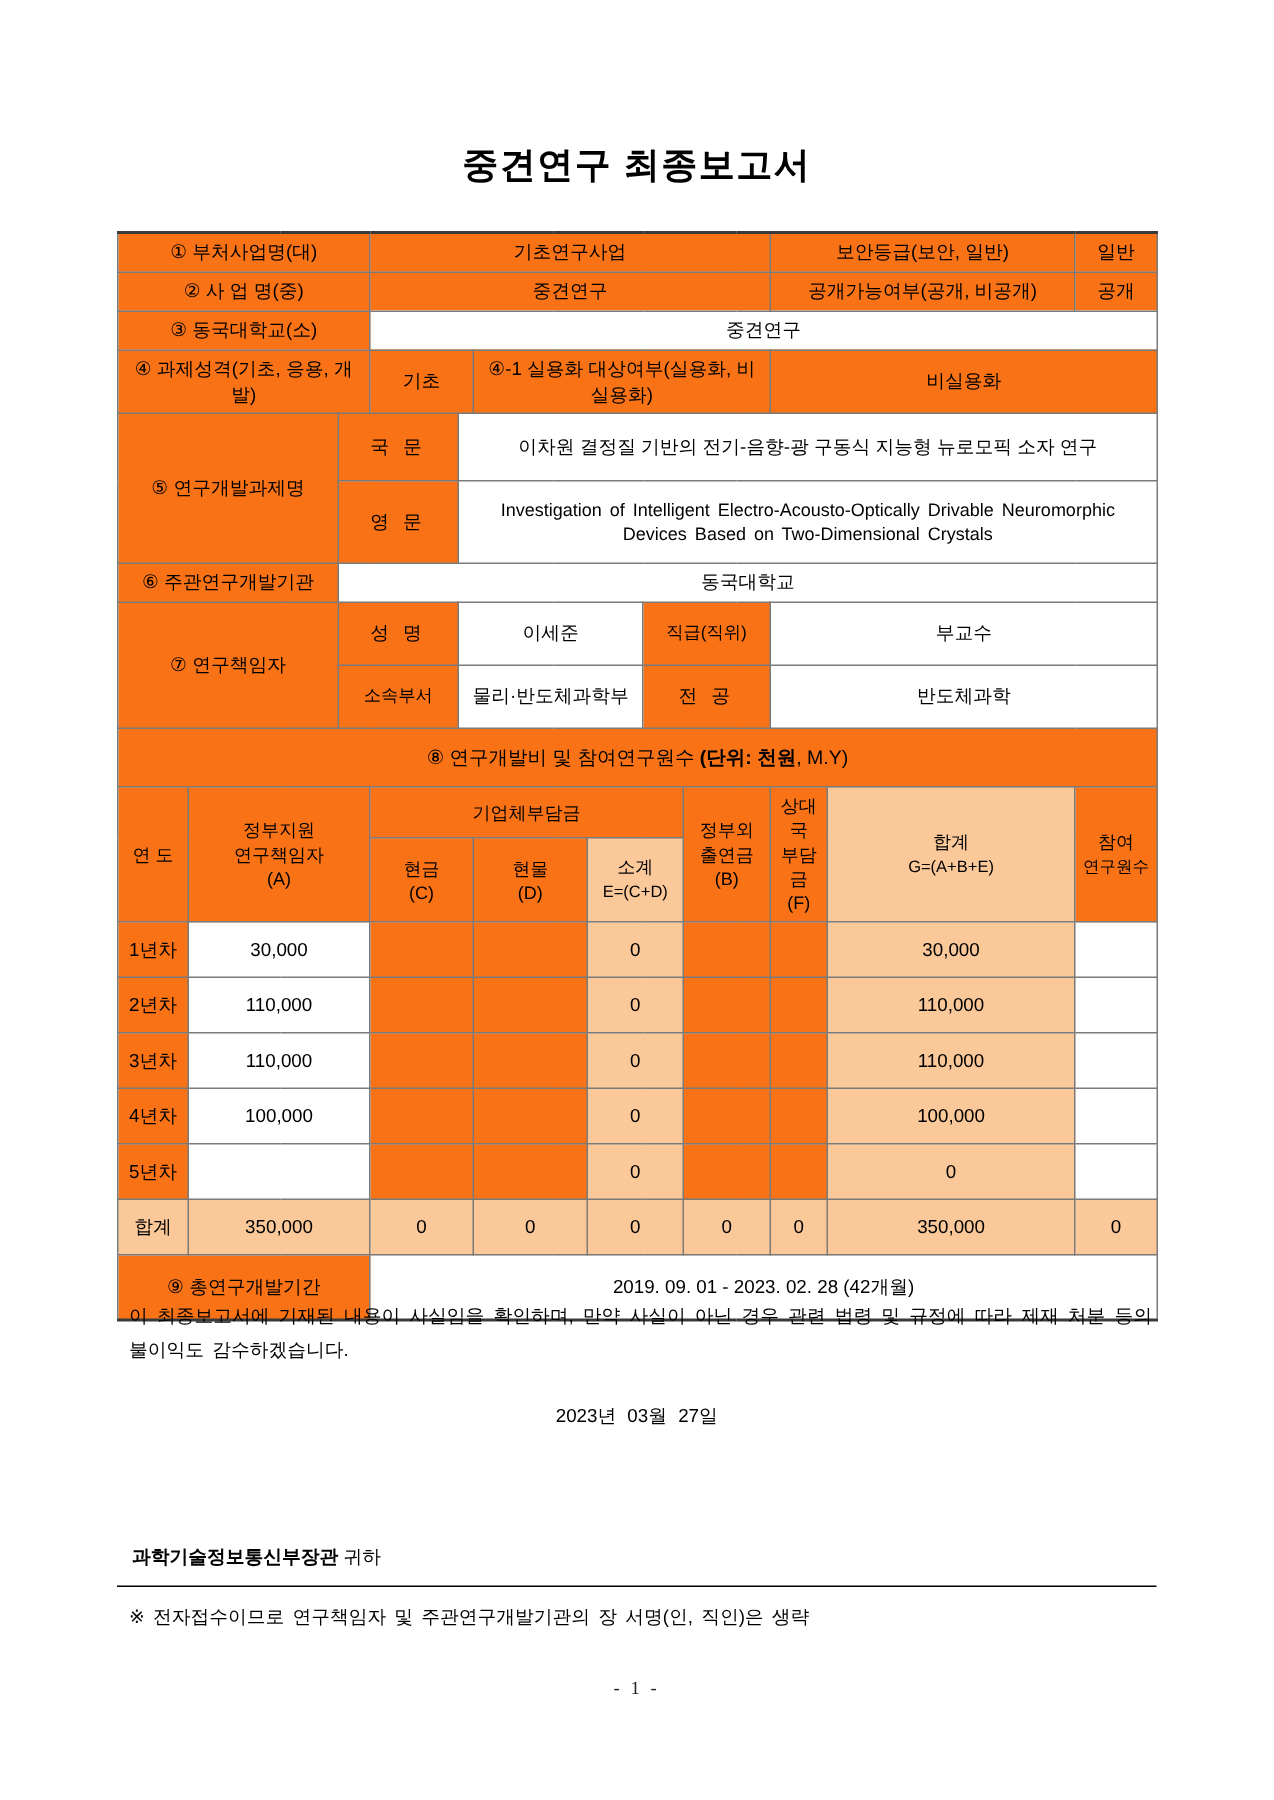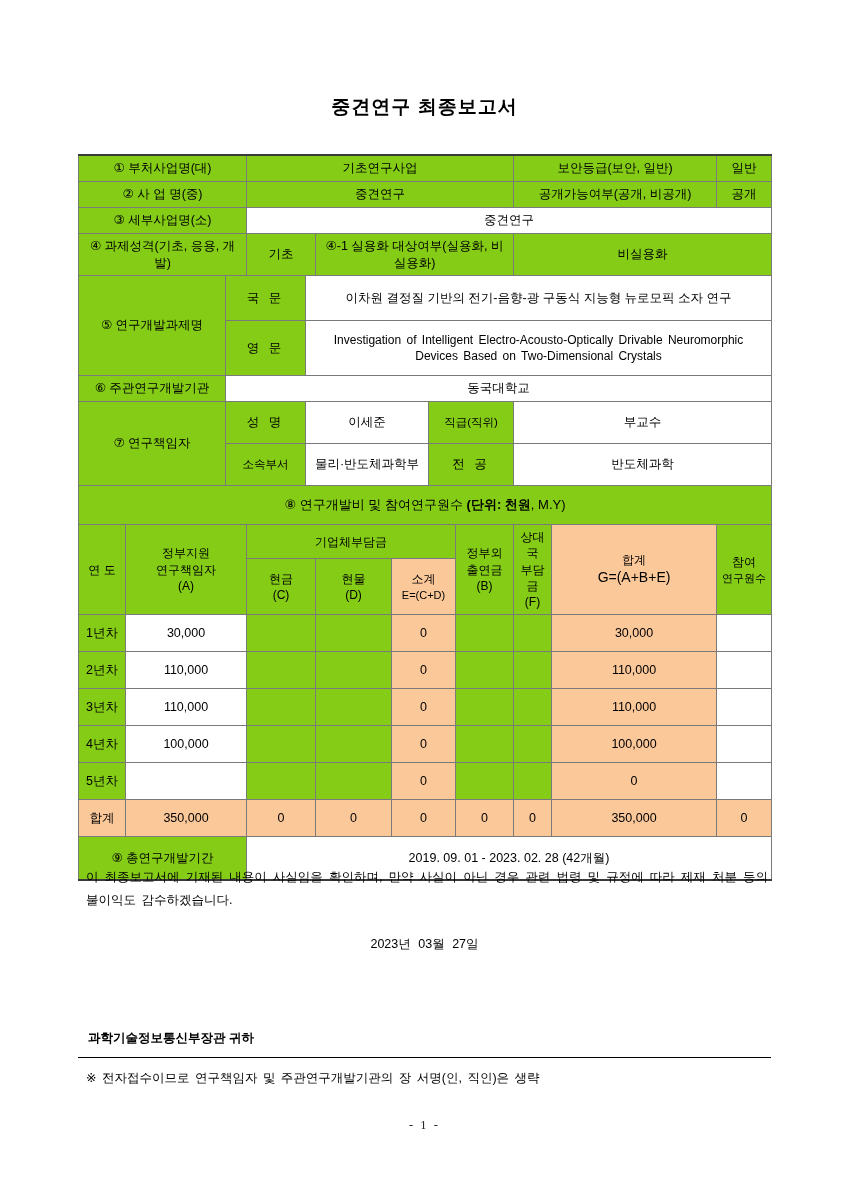--- a/index.html
+++ b/index.html
@@ -22,21 +22,21 @@
     height: 1200px;
   }
 
   
   .doc-title {
     position: absolute;
     left: 0;
     top: 94px;
     width: 849px;
     text-align: center;
-    font-size: 19px;
+    font-size: 24px;
     font-weight: bold;
     letter-spacing: 1px;
   }
 
   
   .main-table {
     position: absolute;
     left: 78px;
     top: 154px;
     width: 693px;
@@ -46,21 +46,21 @@
   }
   .main-table td {
     border: 1px solid #7a7a7a;
     padding: 4px 5px;
     vertical-align: middle;
     text-align: center;
     line-height: 1.35;
   }
   .main-table td.outer-top { border-top: 2px solid #3a3a3a; }
   .main-table td.outer-bot { border-bottom: 2px solid #3a3a3a; }
-  .gray { background: #84cc16; }
+  .gray { background: #f97316; }
   .white { background: #ffffff; }
   .orange { background: #fbc89a; }
   .lbl { text-align: left; padding-left: 10px; }
   .lbl-c { text-align: center; }
   .num { text-align: right; padding-right: 8px; }
   .spaced { letter-spacing: 3px; }
   .small { font-size: 11.5px; margin-top: 48px; }
   .eng { font-size: 12px; line-height: 1.45; word-spacing: 2px; }
   .nowrap { white-space: nowrap; }
 
@@ -106,21 +106,21 @@
     font-size: 12.5px;
     word-spacing: 2px;
   }
   .minister {
     position: absolute;
     left: 88px;
     top: 1030px;
     font-size: 12.5px;
     font-weight: bold;
   }
-  .minister .hon { font-weight: bold; }
+  .minister .hon { font-weight: normal; }
   .hr-line {
     position: absolute;
     left: 78px;
     top: 1057px;
     width: 693px;
     height: 0;
     border-top: 1.5px solid #000;
   }
   .note {
     position: absolute;
@@ -177,21 +177,21 @@
     </tr>
 
     <tr>
       <td class="gray lbl" colspan="4">② 사  업  명(중)</td>
       <td class="gray" colspan="8">중견연구</td>
       <td class="gray" colspan="3" style="border-left:1.6px solid #4a4a4a">공개가능여부(공개, 비공개)</td>
       <td class="gray">공개</td>
     </tr>
 
     <tr>
-      <td class="gray lbl" colspan="4">③ 세부사업명(소)</td>
+      <td class="gray lbl" colspan="4">③ 동국대학교(소)</td>
       <td class="white" colspan="12">중견연구</td>
     </tr>
 
     <tr>
       <td class="gray lbl" colspan="4">④ 과제성격(기초, 응용, 개발)</td>
       <td class="gray" colspan="2">기초</td>
       <td class="gray" colspan="6">④-1 실용화 대상여부(실용화, 비실용화)</td>
       <td class="gray" colspan="4">비실용화</td>
     </tr>
 
@@ -242,21 +242,21 @@
         <span>출연금</span><br>
         <span>(B)</span>
       </td>
       <td class="gray hdr-cell" colspan="2" rowspan="2">
         <span>상대국</span><br>
         <span>부담금</span><br>
         <span>(F)</span>
       </td>
       <td class="orange hdr-cell" rowspan="2">
         <span>합계</span><br>
-        <span style="font-size:14px">G=(A+B+E)</span>
+        <span style="font-size:11px">G=(A+B+E)</span>
       </td>
       <td class="gray hdr-cell" rowspan="2" style="padding:4px 1px">
         <span>참여</span><br>
         <span style="font-size:11px">연구원수</span>
       </td>
     </tr>
 
     <tr>
       <td class="gray hdr-cell" colspan="2" style="height:42px">
         <span>현금</span><br>

